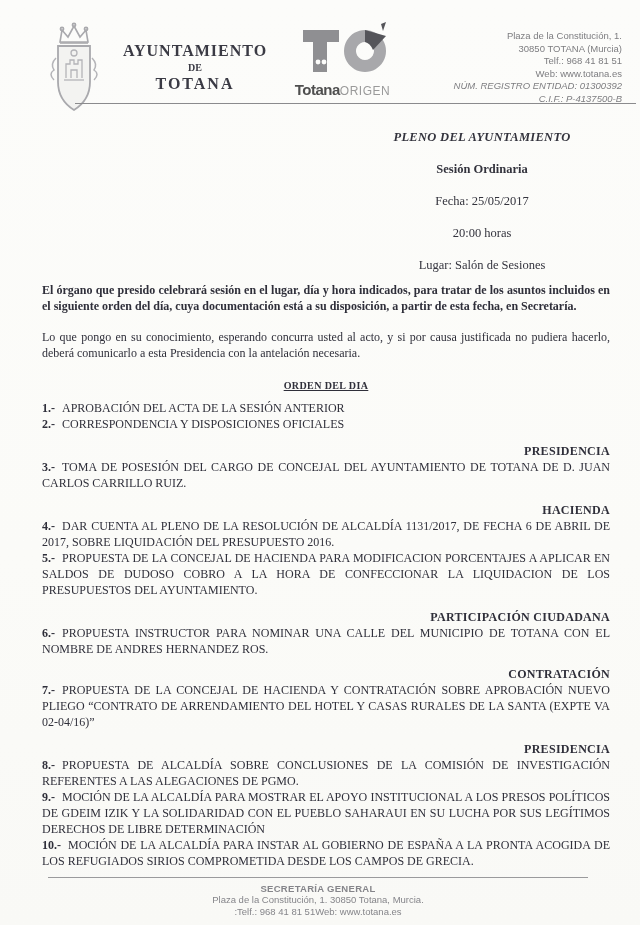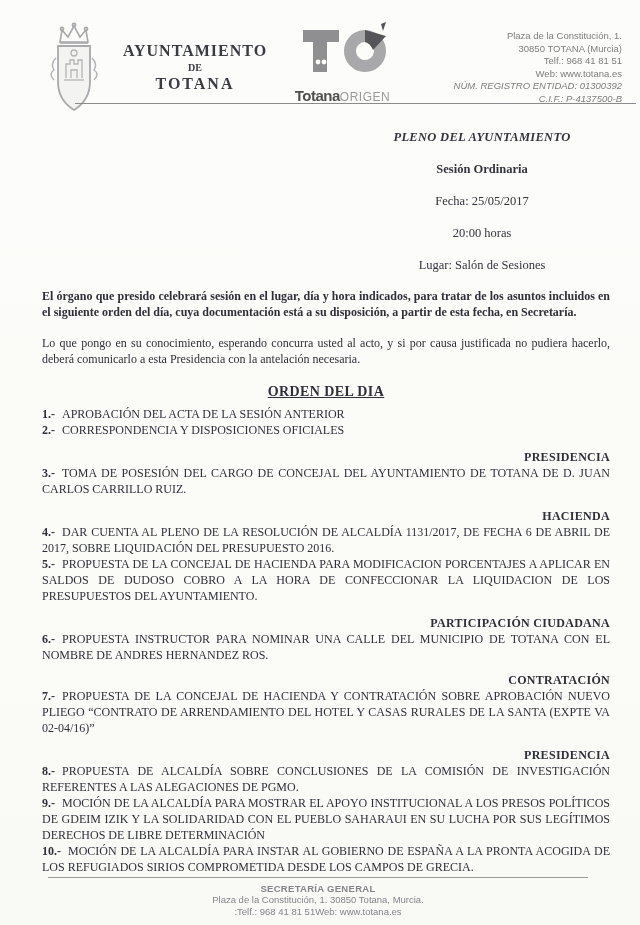--- a/index.html
+++ b/index.html
@@ -27,21 +27,21 @@
     text-align:center;color:#3a3a44;
     font-family:"Liberation Serif",serif;
   }
   .orgname .l1{font-size:16px;font-weight:700;letter-spacing:1px;}
   .orgname .l2{font-size:10px;font-weight:700;margin:2px 0;}
   .orgname .l3{font-size:16px;font-weight:700;letter-spacing:2px;}
   .brand{
     position:absolute;left:255px;top:0px;width:135px;text-align:center;
   }
   .brand svg{display:block;margin:0 auto;}
-  .brand .brandtext{font-family:"Liberation Sans",sans-serif;margin-top:7px;}
+  .brand .brandtext{font-family:"Liberation Sans",sans-serif;margin-top:1px;}
   .brand .brandtext .b{font-weight:700;color:#4f4f4f;font-size:15px;letter-spacing:-0.5px;}
   .brand .brandtext .r{color:#9a9a9a;font-size:12px;letter-spacing:0.5px;}
   .contact{
     position:absolute;right:10px;top:8px;width:230px;
     text-align:right;
     font-family:"Liberation Sans",sans-serif;
     font-size:9.5px;line-height:12.5px;color:#7d7d80;
   }
   .contact .it{font-style:italic;text-align:right;}
   .header-rule{
@@ -51,30 +51,30 @@
   
   .meta{
     position:absolute;top:130px;right:28px;width:260px;
     text-align:center;font-size:12.5px;color:#33333d;
   }
   .meta .title{font-weight:700;font-style:italic;letter-spacing:0.3px;}
   .meta .row{margin-top:17px;}
   .meta .b{font-weight:700;}
   
   .doc{
-    position:absolute;left:42px;right:30px;top:288px;
+    position:absolute;left:42px;right:30px;top:282px;
     font-size:12px;line-height:16px;color:#2f2f3a;
   }
   .para{text-align:justify;}
   .para.bold{font-weight:700;}
   .para + .para{margin-top:15px;}
   .agenda-title{
     text-align:center;font-weight:700;text-decoration:underline;
     letter-spacing:0.4px;margin-top:17px;margin-bottom:6px;
-    font-size:14px;
+    font-size:10px;
   }
   .sec-heading{
     text-align:right;font-weight:700;font-size:12px;
     margin-top:11px;letter-spacing:0.3px;
   }
   .sec-heading.tight{margin-top:9px;}
   .item{text-align:justify;}
   .item .num{font-weight:700;padding-right:7px;}
   
   .footer{

